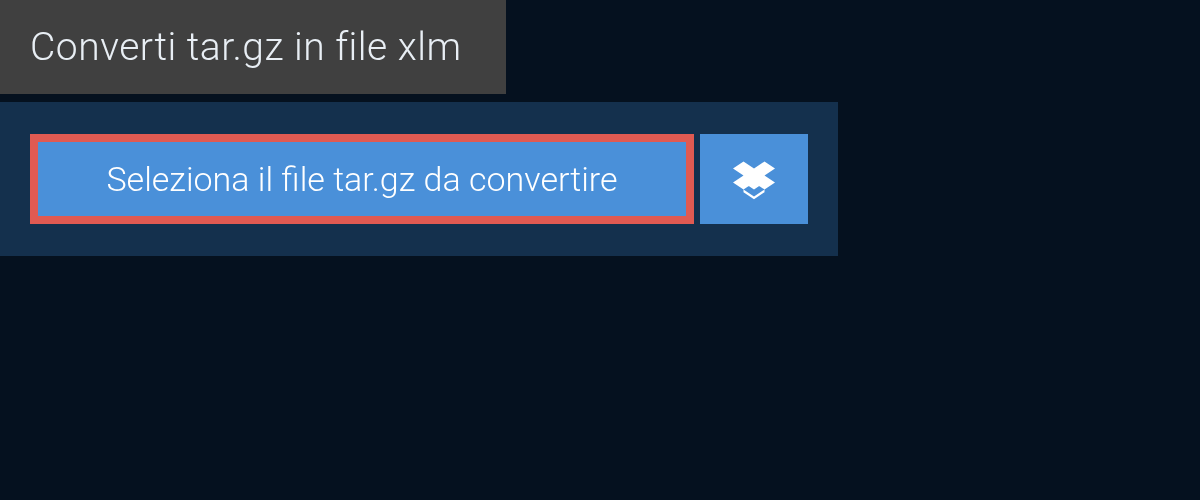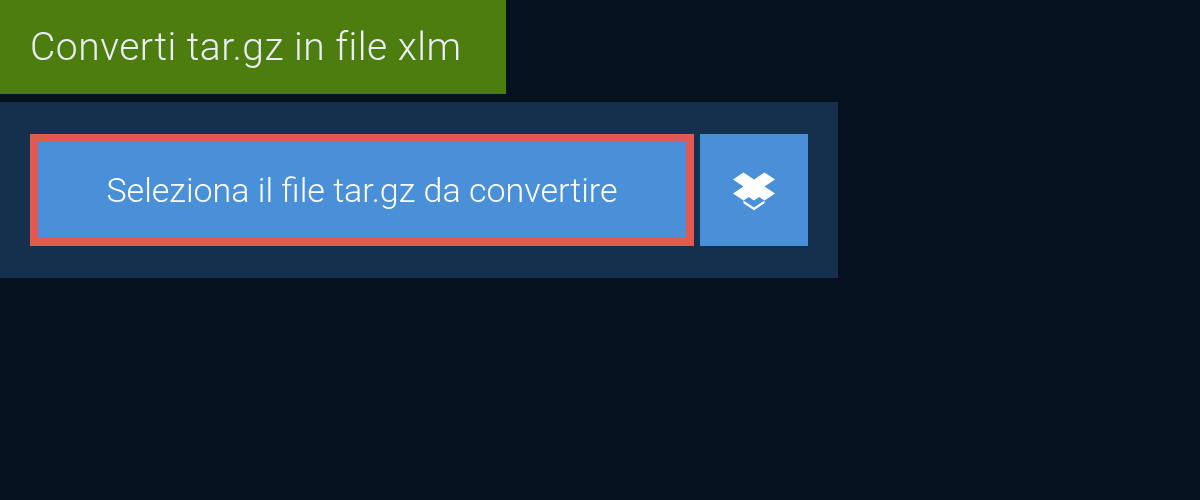--- a/index.html
+++ b/index.html
@@ -11,21 +11,21 @@
       width: 1200px;
       height: 500px;
       background: #05111f;
       font-family: -apple-system, BlinkMacSystemFont, "Segoe UI", Roboto, sans-serif;
       position: relative;
     }
     .tab-header {
       position: absolute;
       top: 0;
       left: 0;
-      background: #4d7c0f;
+      background: #404040;
       padding: 24px 44px 24px 30px;
       display: inline-block;
     }
     .tab-title {
       color: #e8eef4;
       font-size: 39px;
       font-weight: 300;
       letter-spacing: 0.5px;
     }
     .content-area {
@@ -36,21 +36,21 @@
       background: #14304d;
       padding: 32px 30px 32px 30px;
       display: flex;
       gap: 6px;
       align-items: stretch;
     }
     .select-file-button {
       flex: 1;
       background: #4a90d9;
       border: 8px solid #e05a52;
-      padding: 28px 40px;
+      padding: 17px 40px;
       text-align: right;
       color: #ffffff;
       font-size: 34px;
       font-weight: 300;
       cursor: pointer;
       display: flex;
       align-items: center;
       justify-content: center;
     }
     .dropbox-button {

